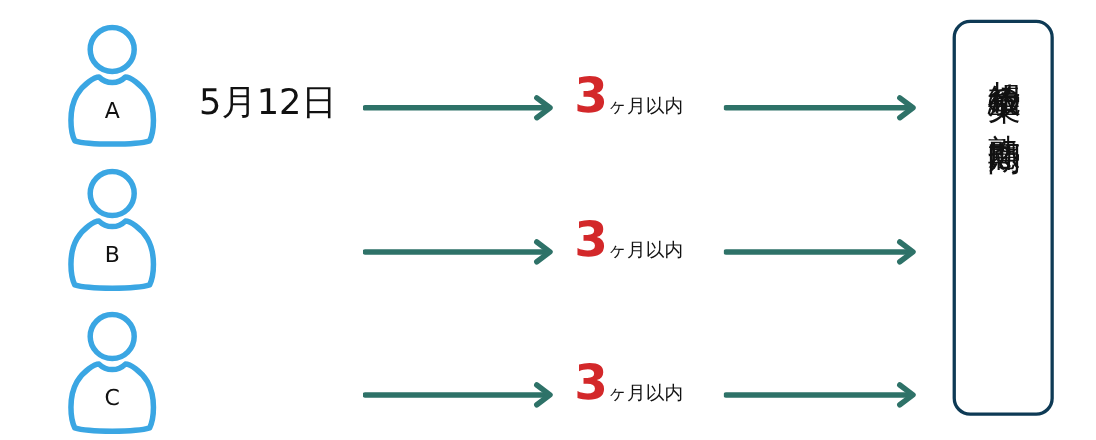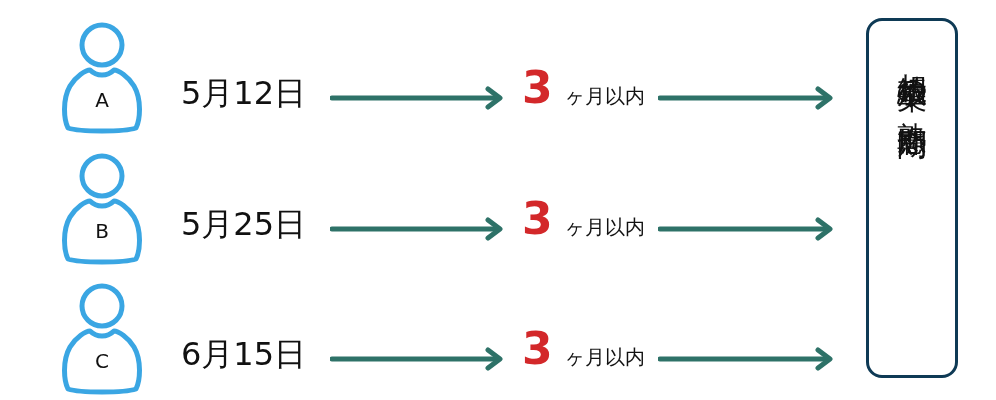--- a/index.html
+++ b/index.html
@@ -21,21 +21,21 @@
   }
   .arrow { position: absolute; top: 64px; height: 24px; }
   .arrow svg { display: block; }
   .arrow-1 { left: 330px; width: 176px; }
   .arrow-2 { left: 658px; width: 178px; }
   .period { position: absolute; left: 522px; top: 40px; white-space: nowrap; }
   .period-num {
     font-size: 44px; font-weight: bold; color: #d3282a;
     vertical-align: baseline; font-family: "DejaVu Sans", sans-serif;
   }
-  .period-text { font-size: 20px; color: #111; margin-left: 12px; }
+  .period-text { font-size: 17px; color: #111; margin-left: 0; }
   .box {
     position: absolute; left: 866px; top: 18px; width: 92px; height: 360px;
     border: 3px solid #0e3a55; border-radius: 16px; box-sizing: border-box;
   }
   .box-title {
     position: absolute; left: 0; top: 28px; width: 100%;
     writing-mode: vertical-rl; text-orientation: upright;
     font-size: 30px; color: #111; letter-spacing: 3px;
     display: flex; align-items: center; justify-content: flex-start;
     line-height: 1;
@@ -71,21 +71,20 @@
 </div>
 
 <div class="row" style="top:153px;">
   <div class="person">
     <svg width="84" height="112" viewBox="0 0 84 112">
       <circle cx="42" cy="23" r="20" fill="none" stroke="#3aa6e3" stroke-width="5"></circle>
       <path d="M8 106 C4 98 2 78 10 64 C16 54 26 48 30 48 C34 52 38 53 42 53 C46 53 50 52 54 48 C58 48 68 54 74 64 C82 78 80 98 76 106 C64 110 20 110 8 106 Z" fill="none" stroke="#3aa6e3" stroke-width="5" stroke-linejoin="round"></path>
     </svg>
     <div class="person-letter">B</div>
   </div>
-  <div class="date">5月25日</div>
   <div class="arrow arrow-1">
     <svg width="176" height="24" viewBox="0 0 176 24">
       <line x1="2" y1="12" x2="168" y2="12" stroke="#2e7268" stroke-width="5" stroke-linecap="round"></line>
       <polyline points="158,3 170,12 158,21" fill="none" stroke="#2e7268" stroke-width="5" stroke-linecap="round" stroke-linejoin="round"></polyline>
     </svg>
   </div>
   <div class="period">
     <span class="period-num">3</span><span class="period-text">ヶ月以内</span>
   </div>
   <div class="arrow arrow-2">
@@ -97,21 +96,20 @@
 </div>
 
 <div class="row" style="top:283px;">
   <div class="person">
     <svg width="84" height="112" viewBox="0 0 84 112">
       <circle cx="42" cy="23" r="20" fill="none" stroke="#3aa6e3" stroke-width="5"></circle>
       <path d="M8 106 C4 98 2 78 10 64 C16 54 26 48 30 48 C34 52 38 53 42 53 C46 53 50 52 54 48 C58 48 68 54 74 64 C82 78 80 98 76 106 C64 110 20 110 8 106 Z" fill="none" stroke="#3aa6e3" stroke-width="5" stroke-linejoin="round"></path>
     </svg>
     <div class="person-letter">C</div>
   </div>
-  <div class="date">6月15日</div>
   <div class="arrow arrow-1">
     <svg width="176" height="24" viewBox="0 0 176 24">
       <line x1="2" y1="12" x2="168" y2="12" stroke="#2e7268" stroke-width="5" stroke-linecap="round"></line>
       <polyline points="158,3 170,12 158,21" fill="none" stroke="#2e7268" stroke-width="5" stroke-linecap="round" stroke-linejoin="round"></polyline>
     </svg>
   </div>
   <div class="period">
     <span class="period-num">3</span><span class="period-text">ヶ月以内</span>
   </div>
   <div class="arrow arrow-2">

